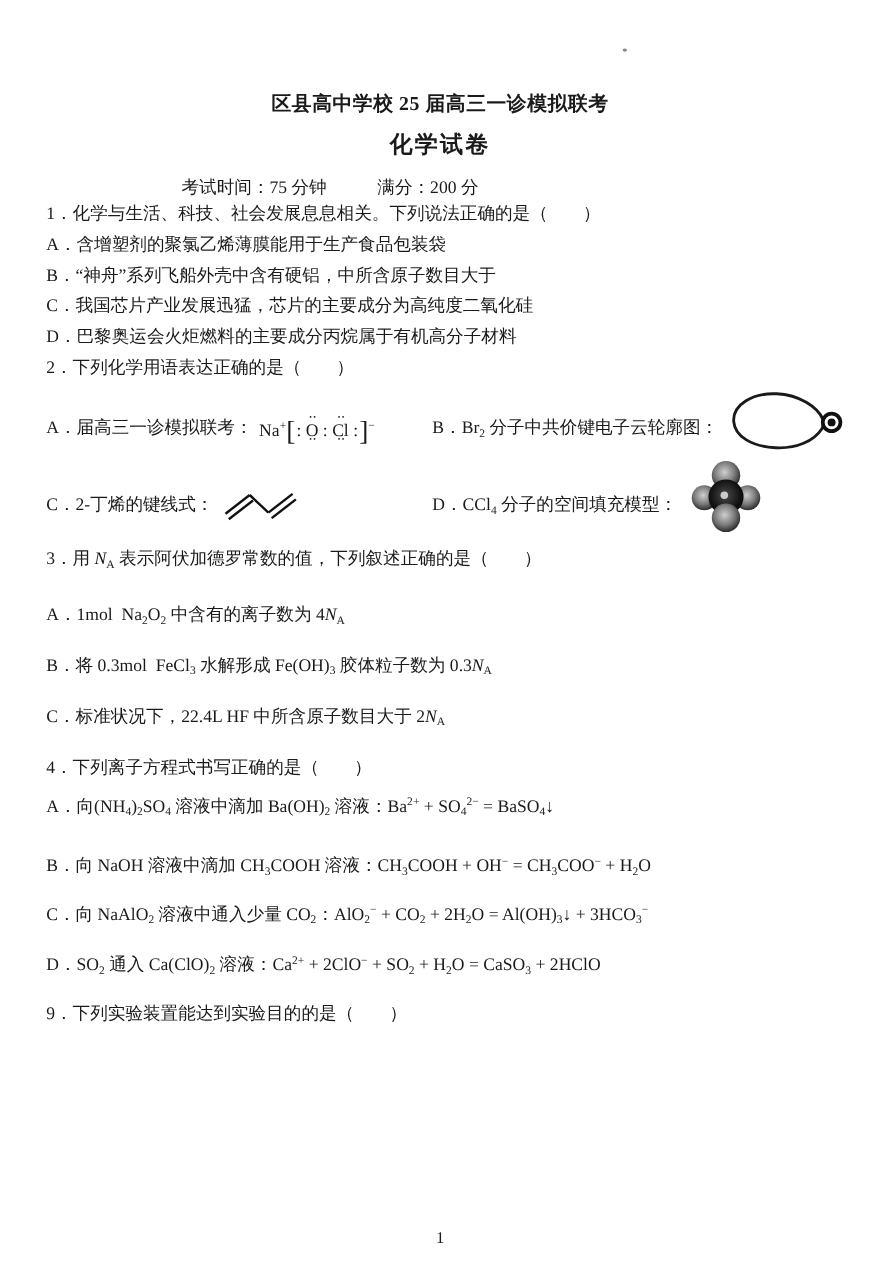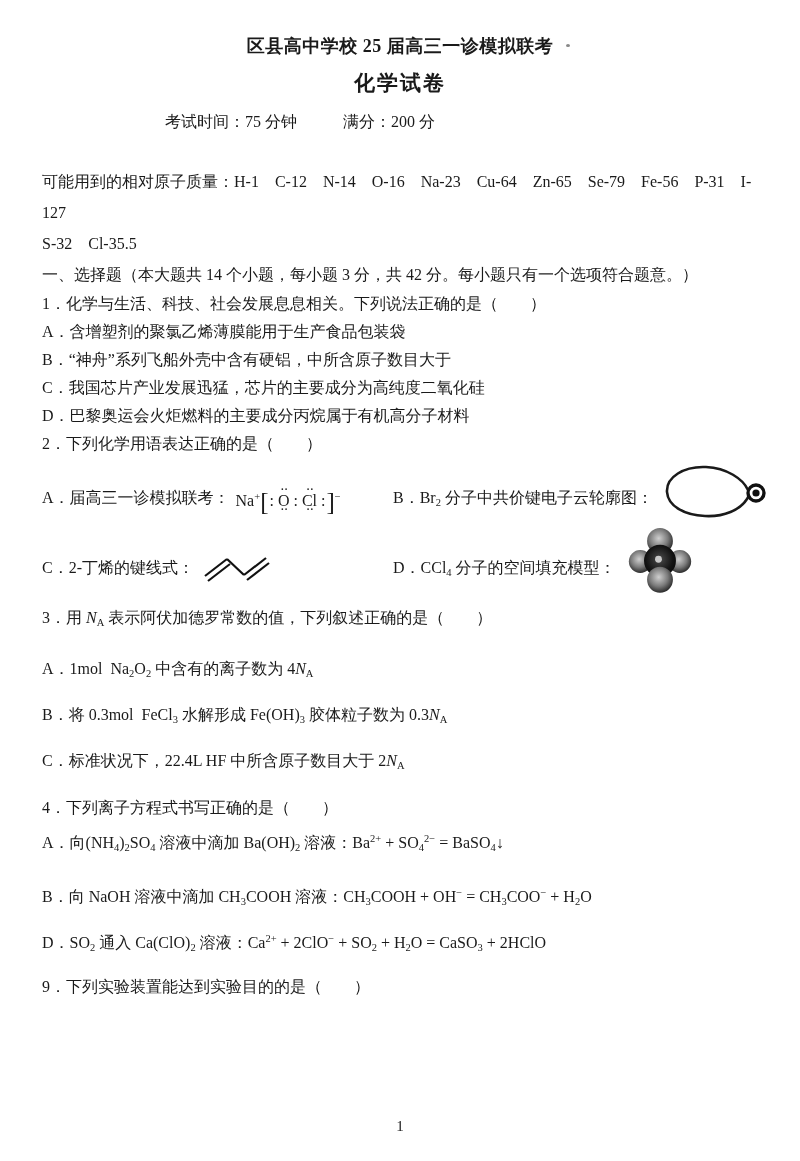--- a/index.html
+++ b/index.html
@@ -1,21 +1,21 @@
 <!DOCTYPE html>
 <html><head>
 <meta charset="utf-8">
 <style>
   html,body{margin:0;padding:0;background:#ffffff;}
   body{
     width:800px;height:1161px;position:relative;overflow:hidden;
     font-family:"Liberation Serif","DejaVu Serif",serif;
     color:#1a1a1a;font-size:16px;
   }
-  .content{padding:34px 42px 0 42px;position:relative;}
+  .content{padding:34px 42px 0 42px;position:relative;margin-top:48px;}
   .title{text-align:center;font-weight:bold;font-size:18px;letter-spacing:.5px;}
   .speck{position:absolute;top:44px;left:566px;width:4px;height:3px;background:#888;border-radius:50%;}
   .subtitle{text-align:center;font-weight:bold;font-size:21px;margin-top:11px;letter-spacing:2px;}
   .exam-info{margin:15px 0 0 123px;font-size:16px;}
   .exam-info .gap{display:inline-block;width:46px;}
   .preamble{margin-top:33px;}
   .pline{line-height:31px;}
   .qline{line-height:28px;}
   .q3opt{line-height:24px;margin-top:22px;}
   .q4opt{line-height:26px;}
@@ -54,25 +54,20 @@
 
 <div class="content">
 
   <div class="title">区县高中学校 25 届高三一诊模拟联考</div>
   <div class="subtitle">化学试卷</div>
 
   <div class="exam-info">
     <span>考试时间：75 分钟</span><span class="gap"></span><span>满分：200 分</span>
   </div>
 
-  <div class="preamble">
-    <div class="pline">可能用到的相对原子质量：H-1 C-12 N-14 O-16 Na-23 Cu-64 Zn-65 Se-79 Fe-56 P-31 I-127</div>
-    <div class="pline">S-32 Cl-35.5</div>
-    <div class="pline">一、选择题（本大题共 14 个小题，每小题 3 分，共 42 分。每小题只有一个选项符合题意。）</div>
-  </div>
 
   <div>
     <div class="qline">1．化学与生活、科技、社会发展息息相关。下列说法正确的是（　　）</div>
     <div class="qline">A．含增塑剂的聚氯乙烯薄膜能用于生产食品包装袋</div>
     <div class="qline">B．“神舟”系列飞船外壳中含有硬铝，中所含原子数目大于</div>
     <div class="qline">C．我国芯片产业发展迅猛，芯片的主要成分为高纯度二氧化硅</div>
     <div class="qline">D．巴黎奥运会火炬燃料的主要成分丙烷属于有机高分子材料</div>
   </div>
 
   <div>
@@ -146,20 +141,21 @@
     <div class="qline">3．用 <i>N</i><sub>A</sub> 表示阿伏加德罗常数的值，下列叙述正确的是（　　）</div>
     <div class="q3opt mt25">A．1mol Na<sub>2</sub>O<sub>2</sub> 中含有的离子数为 4<i>N</i><sub>A</sub></div>
     <div class="q3opt">B．将 0.3mol FeCl<sub>3</sub> 水解形成 Fe(OH)<sub>3</sub> 胶体粒子数为 0.3<i>N</i><sub>A</sub></div>
     <div class="q3opt">C．标准状况下，22.4L HF 中所含原子数目大于 2<i>N</i><sub>A</sub></div>
   </div>
 
   <div>
     <div class="qline mt21">4．下列离子方程式书写正确的是（　　）</div>
     <div class="q4opt mt8">A．向(NH<sub>4</sub>)<sub>2</sub>SO<sub>4</sub> 溶液中滴加 Ba(OH)<sub>2</sub> 溶液：Ba<sup>2+</sup> + SO<sub>4</sub><sup>2−</sup> = BaSO<sub>4</sub>↓</div>
     <div class="q4opt mt28">B．向 NaOH 溶液中滴加 CH<sub>3</sub>COOH 溶液：CH<sub>3</sub>COOH + OH<sup>−</sup> = CH<sub>3</sub>COO<sup>−</sup> + H<sub>2</sub>O</div>
+    <div class="q4opt mt18">C．向 NaAlO<sub>2</sub> 溶液中通入少量 CO<sub>2</sub>：AlO<sub>2</sub><sup>−</sup> + CO<sub>2</sub> + 2H<sub>2</sub>O = Al(OH)<sub>3</sub>↓ + 3HCO<sub>3</sub><sup>−</sup></div>
     <div class="q4opt mt20">D．SO<sub>2</sub> 通入 Ca(ClO)<sub>2</sub> 溶液：Ca<sup>2+</sup> + 2ClO<sup>−</sup> + SO<sub>2</sub> + H<sub>2</sub>O = CaSO<sub>3</sub> + 2HClO</div>
   </div>
 
   <div>
     <div class="qline mt17">9．下列实验装置能达到实验目的的是（　　）</div>
   </div>
 
 </div>
 
 <div class="page-number">1</div>

